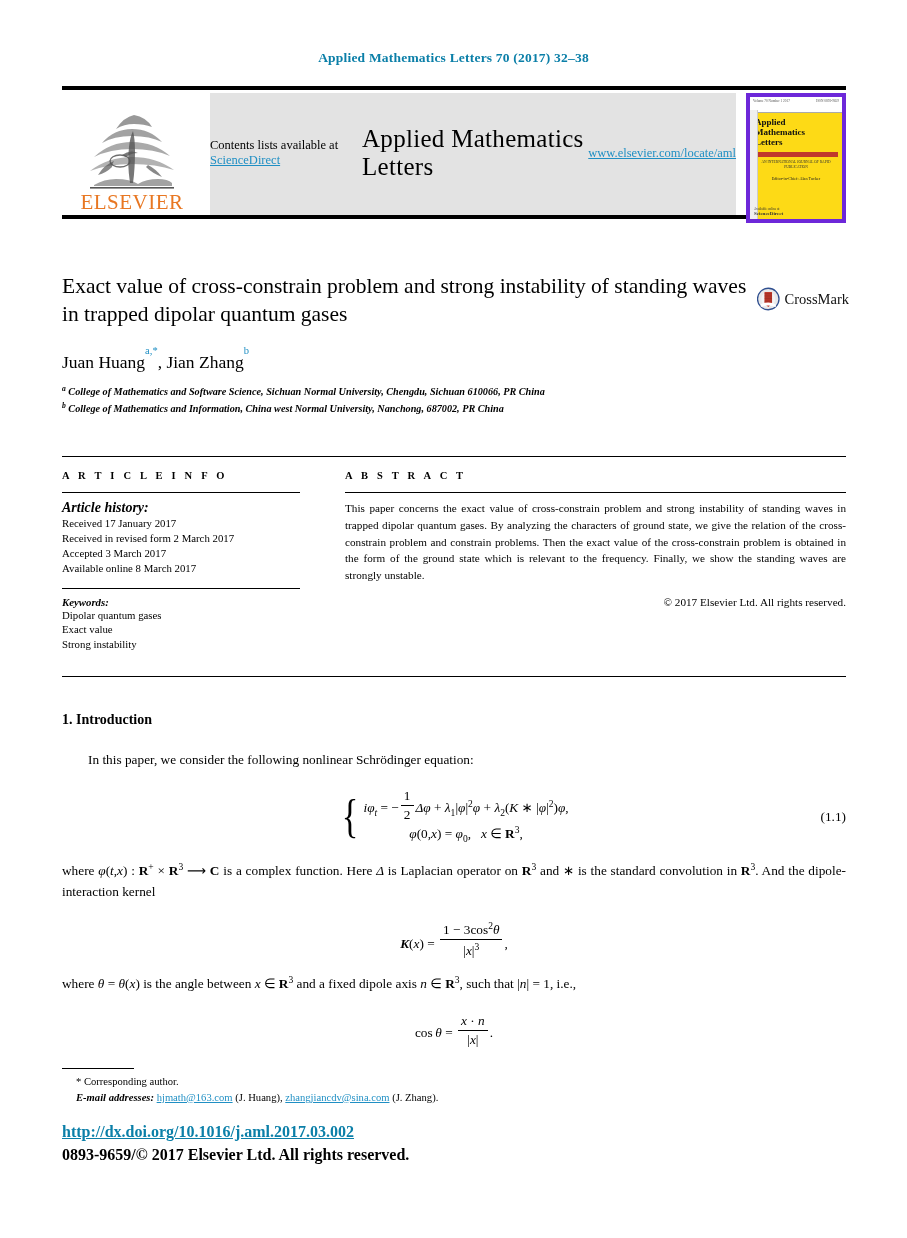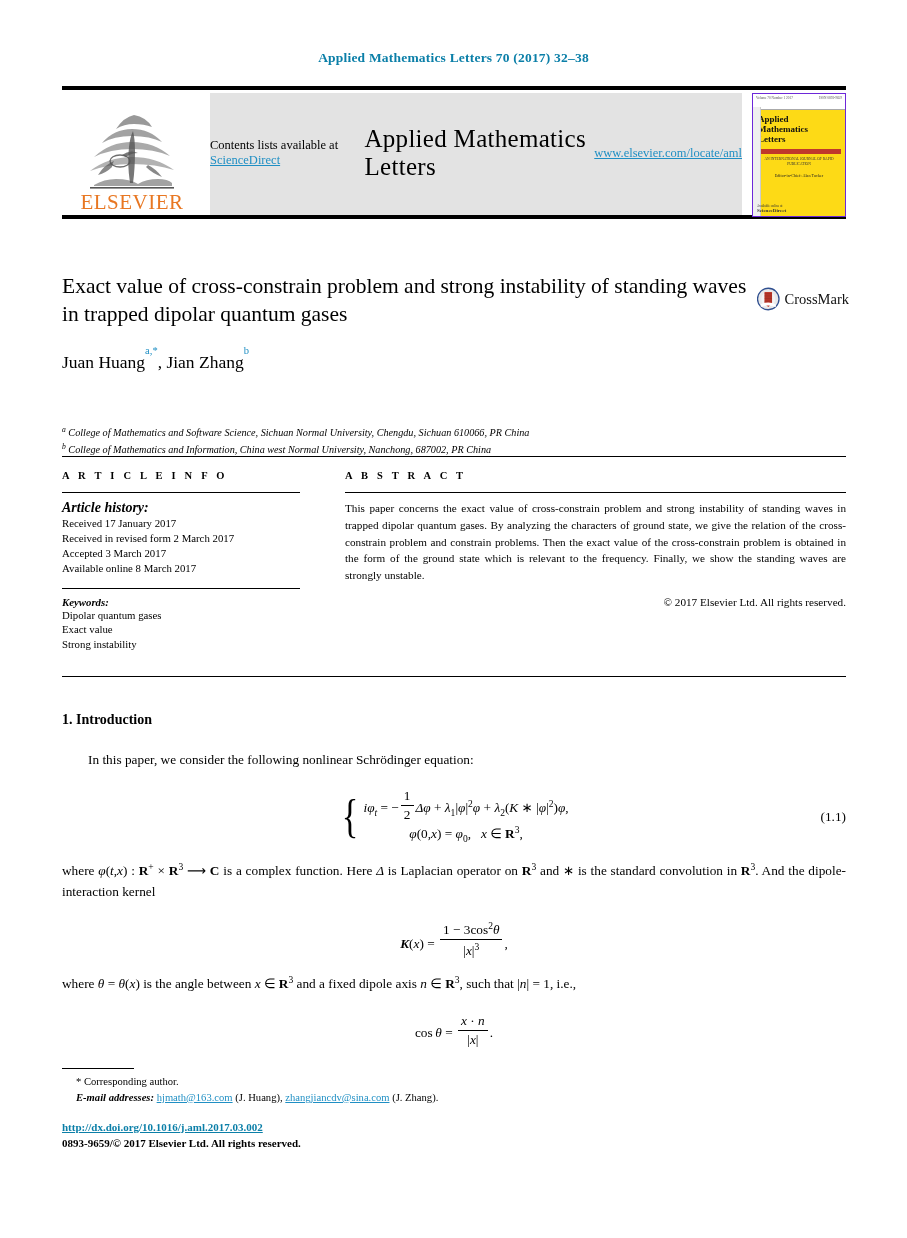--- a/index.html
+++ b/index.html
@@ -43,21 +43,21 @@
     flex:1 1 auto; background:#e3e3e3;
     display:flex; align-items:center; justify-content:space-between;
     padding:12px 0 14px 0; margin:0 10px 0 8px;
   }
   .contents-line { font-size:12.5px; }
   .sciencedirect { color:#1f8fc4; }
   .journal-name { font-size:25px; letter-spacing:.3px; }
   .journal-url { font-size:12.5px; color:#1f8fc4; }
   .mast-cover {
     flex:0 0 92px; width:92px; height:122px;
-    border:1px solid #6d28d9; background:#fdda16;
+    border:4px solid #6d28d9; background:#fdda16;
     position:relative; overflow:hidden;
   }
   .cov-top { background:#fff; height:13px; border-bottom:1px solid #aaa;
              font-size:3.4px; color:#555; padding:2px 3px 0 3px; display:flex; justify-content:space-between;}
   .cov-title { padding:4px 5px 0 5px; font-size:9px; font-weight:bold; line-height:1.12; color:#111; }
   .cov-redbar { margin:5px 4px 0 4px; height:5px; background:#c0392b; }
   .cov-sub { margin:3px 4px 0 4px; font-size:3.6px; color:#333; text-align:center; line-height:1.3; }
   .cov-mid { margin:6px 4px 0 4px; font-size:4.2px; color:#222; text-align:center; }
   .cov-foot { position:absolute; left:4px; bottom:3px; right:4px; font-size:3.4px; color:#333; }
   .cov-foot b { font-size:5px; }
@@ -68,21 +68,21 @@
   .art-title { font-size:21.5px; line-height:1.32; }
   .crossmark { position:absolute; left:757px; top:272px; width:92px; height:54px; display:flex; align-items:center;justify-content:space-between; }
   .cm-logo { width:42px; height:42px; }
   .cm-word { font-size:14.5px; margin-left:5px; color:#111; }
 
   .authors { position:absolute; left:62px; top:352px; font-size:17.5px; }
   .authors sup { font-size:10.5px; color:#1f8fc4; top:-.65em; position:relative; }
   .authors sup.ast { color:#1f8fc4; }
 
   .affils { position:absolute; left:62px; top:383px; width:784px;
-            font-size:10.2px; font-style:italic; font-weight:normal; line-height:1.45;margin-top:41px; }
+            font-size:10.2px; font-style:italic; font-weight:bold; line-height:1.45; }
   .affils sup { font-size:7.6px; }
   .affils div { margin:0; }
 
   
   .infoline { position:absolute; left:62px; top:456px; width:784px; height:1px; background:#000; }
   .two-col { position:absolute; left:62px; top:470px; width:784px; display:flex; }
   .col-left { width:248px; flex:0 0 248px; }
   .col-gap { flex:0 0 35px; }
   .col-right { flex:1 1 auto; }
   .sect-head { font-size:10.5px; font-weight:bold; letter-spacing:3.2px; }
@@ -122,21 +122,21 @@
   .bb { font-weight:bold; font-family:"Liberation Serif", serif; }
   sup.sm { font-size:.72em; }
   sub.sm { font-size:.72em; }
 
   
   .fn-rule { position:absolute; left:62px; top:1068px; width:72px; height:1px; background:#000; }
   .footnotes { position:absolute; left:68px; top:1074px; width:700px; font-size:10.6px; line-height:1.5; }
   .footnotes .fn-row { padding-left:8px; }
   .fn-em { font-style:italic; font-weight:bold; }
   .link { color:#1f8fc4; }
-  .doi-block { position:absolute; left:62px; top:1120px; font-size:11px; line-height:1.45; }
+  .doi-block { position:absolute; left:62px; top:1120px; font-size:16px; line-height:1.45; }
   .doi { color:#0b7fa8; font-weight:bold; }
   .issn { font-weight:bold; }
 </style>
 </head>
 <body>
 
 <div class="page">
 
   <div class="runhead">Applied Mathematics Letters 70 (2017) 32–38</div>
 

